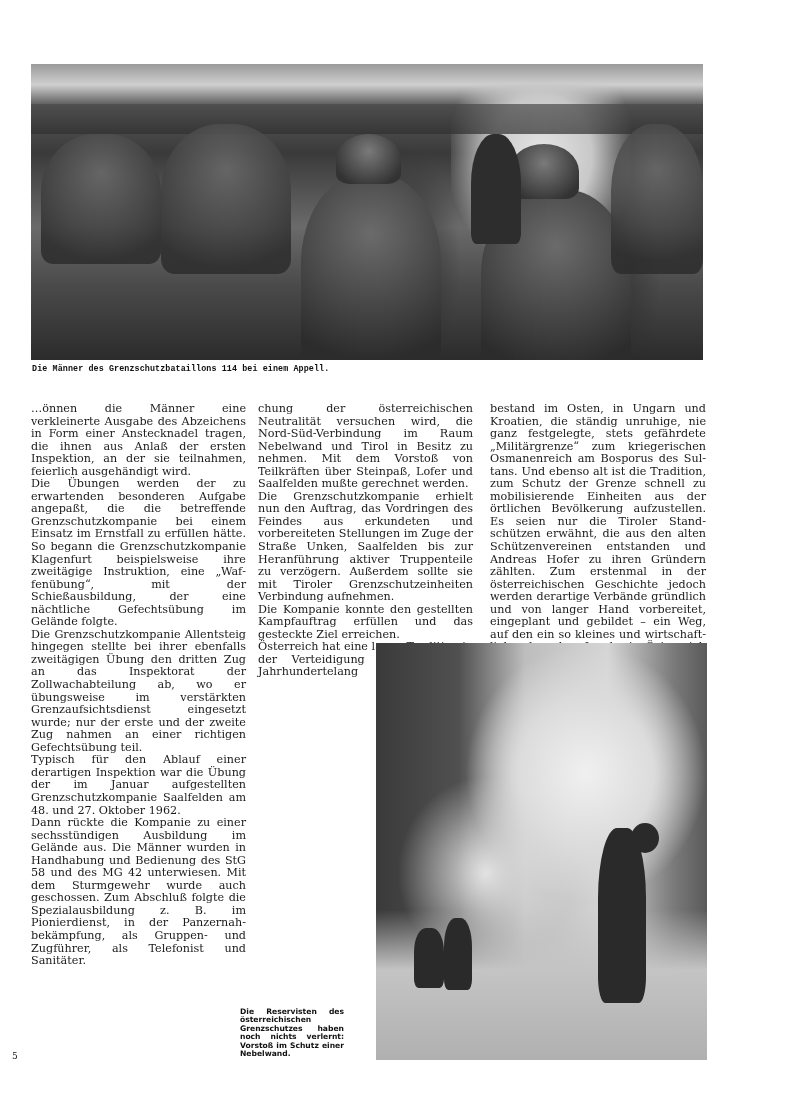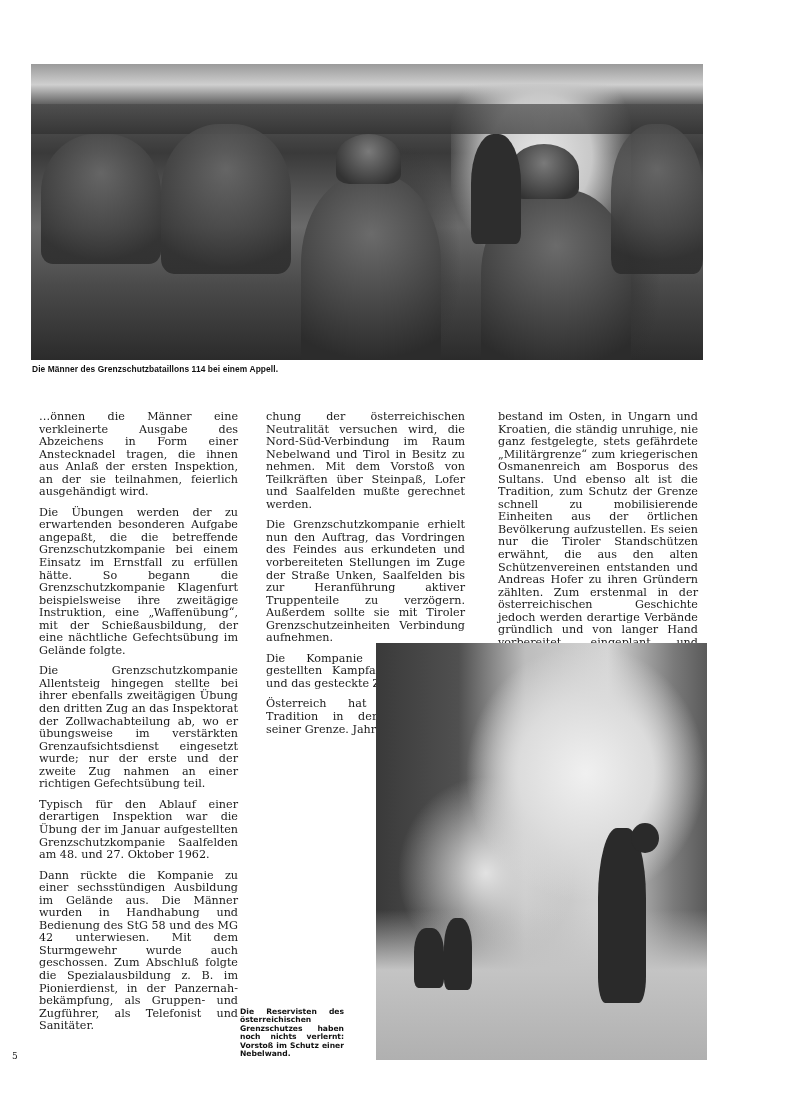--- a/index.html
+++ b/index.html
@@ -22,28 +22,28 @@
   #photo-top .figure {
     position:absolute; border-radius:45% 45% 10% 10%;
     background:radial-gradient(circle at 50% 30%, #6b6b6b, #2c2c2c 80%);
   }
   #photo-top .helmet {
     position:absolute; border-radius:50% 50% 20% 20%;
     background:radial-gradient(circle at 50% 35%, #7a7a7a, #333 80%);
   }
   #caption-top {
     position:absolute; left:32px; top:364px;
-    font-family:Liberation Sans, sans-serif; font-size:8.4px; font-weight:bold; color:#111;
+    font-family:Liberation Mono, monospace; font-size:8.4px; font-weight:bold; color:#111;
     letter-spacing:0.1px;
   }
   .col {
     position:absolute; top:403px; font-size:11.2px; line-height:12.55px;
     text-align:justify; hyphens:manual;
   }
-  .col p { margin:8px; }
+  .col p { margin:0; }
   #col1 { left:31px; width:215px; }
   #col2 { left:258px; width:215px; }
   #col3 { left:490px; width:216px; }
   #photo-bottom {
     left:376px; top:643px; width:331px; height:417px;
     background:
       radial-gradient(ellipse 150px 160px at 210px 130px, #f0f0f0 0%, #dcdcdc 45%, rgba(220,220,220,0) 80%),
       radial-gradient(ellipse 110px 120px at 110px 230px, #e2e2e2 0%, rgba(226,226,226,0) 80%),
       linear-gradient(90deg, #3a3a3a 0%, #505050 25%, #bdbdbd 45%, #d5d5d5 70%, #7a7a7a 90%, #5a5a5a 100%);
   }

